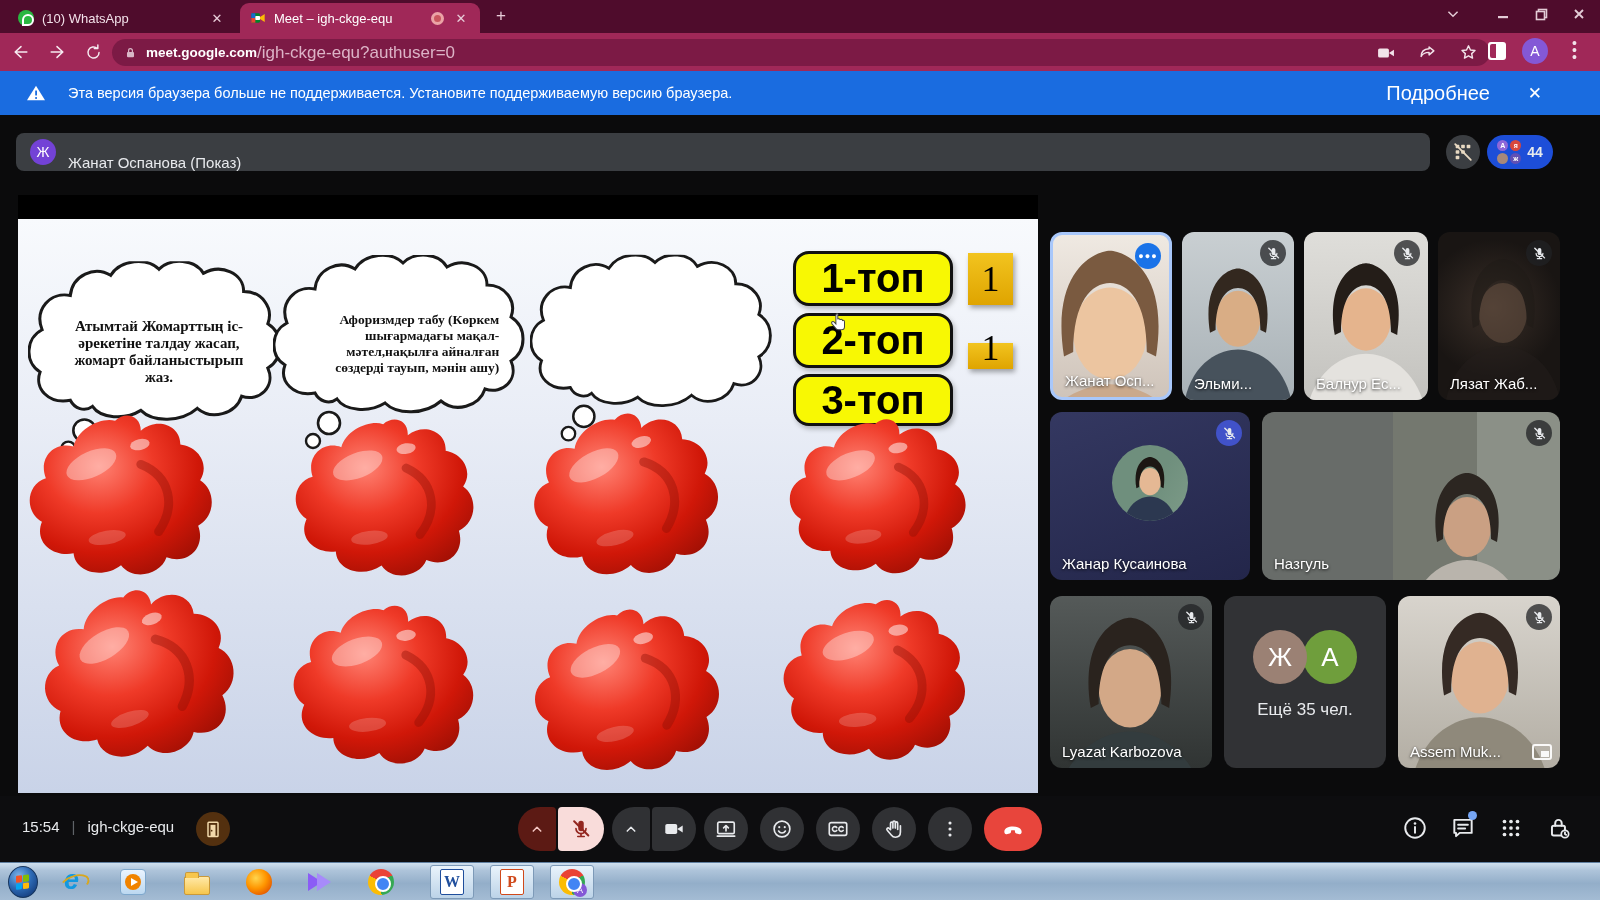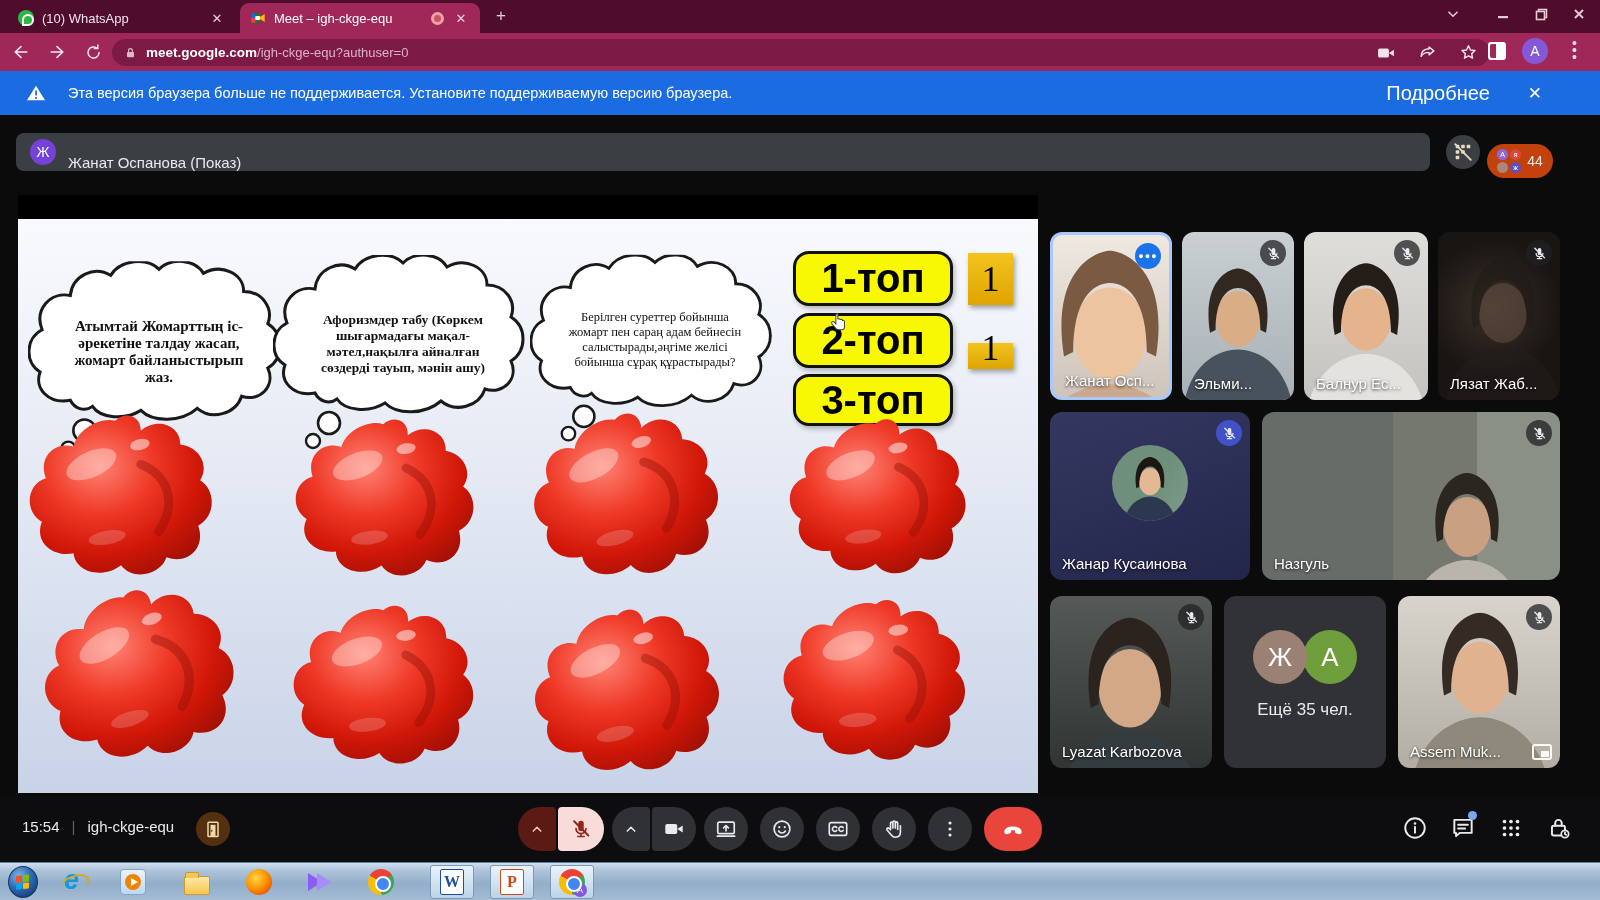--- a/index.html
+++ b/index.html
@@ -21,57 +21,57 @@
   .newtab-btn { position:absolute; left:492px; top:8px; width:18px; height:18px; color:#e8cdd9; font-size:17px; line-height:16px; text-align:center; }
   .win-controls { position:absolute; right:6px; top:2px; display:flex; gap:8px; }
   .win-btn { width:30px; height:24px; display:flex; align-items:center; justify-content:center; color:#e3ccd6; font-size:13px; }
   .strip-chevron { position:absolute; right:140px; top:10px; width:14px; height:8px; color:#e3ccd6; }
 
   #toolbar { left:0; top:33px; width:1600px; height:38px; background:#a02858; display:flex; align-items:center; }
   .nav-ico { width:30px; height:30px; margin-left:6px; display:flex; align-items:center; justify-content:center; color:#f6eaf0; }
   #addressbar { position:absolute; left:112px; top:39px; width:1378px; height:27px; border-radius:14px; background:#7c1a45; display:flex; align-items:center; padding:0 12px; }
   #addressbar .lock { color:#d9b7c7; margin-right:9px; font-size:12px; }
   .url-host { color:#ffffff; font-size:13.5px; font-weight:bold; }
-  .url-path { color:#dcb3c6; font-size:13px; }
+  .url-path { color:#dcb3c6; font-size:17px; }
   .omni-icons { margin-left:auto; display:flex; gap:22px; align-items:center; color:#f2e3ea; }
   #sidebar-btn { position:absolute; right:94px; top:42px; width:18px; height:18px; background:#fff; border-radius:3px; }
   #sidebar-btn::after { content:""; position:absolute; left:2px; top:2px; width:6px; height:14px; background:#a02858; border-radius:2px 0 0 2px; }
   #profile-avatar { position:absolute; right:52px; top:38px; width:26px; height:26px; border-radius:50%; background:#8458d6; color:#fff; font-size:14px; display:flex; align-items:center; justify-content:center; }
   #menu-dots { position:absolute; right:22px; top:40px; color:#f2e3ea; font-size:14px; letter-spacing:0; line-height:7px; width:6px; }
 
   
   #banner { left:0; top:71px; width:1600px; height:44px; background:#1a6ce0; color:#fff; display:flex; align-items:center; font-size:14.5px; }
   #banner .warn { margin:0 22px 0 26px; }
   #banner .more { position:absolute; right:110px; font-size:20px; }
   #banner .bclose { position:absolute; right:58px; font-size:17px; }
 
   
   #meet { left:0; top:115px; width:1600px; height:747px; background:#0b0b0c; }
 
   #presenter-bar { left:16px; top:18px; width:1414px; height:38px; background:#3b3e42; border-radius:8px; display:flex; align-items:center; }
   #presenter-bar .pav { width:26px; height:26px; border-radius:50%; background:#7342d6; color:#fff; display:flex; align-items:center; justify-content:center; font-size:14px; margin:0 12px 0 14px; }
   #presenter-bar .pname { color:#e8eaed; font-size:15px;margin-top:20px; }
   #gridoff-btn { left:1446px; top:20px; width:34px; height:34px; border-radius:50%; background:#3b3e42; display:flex; align-items:center; justify-content:center; }
-  #count-pill { left:1487px; top:29px; width:66px; height:34px; border-radius:17px; background:#c2410c; display:flex; align-items:center; justify-content:center; gap:6px; }
+  #count-pill { left:1487px; top:20px; width:66px; height:34px; border-radius:17px; background:#1d4ed8; display:flex; align-items:center; justify-content:center; gap:6px;font-weight:bold; }
   .mini-av-grid { width:24px; height:24px; display:grid; grid-template-columns:11px 11px; grid-gap:2px; }
   .mini-av { width:11px; height:11px; border-radius:50%; color:#fff; font-size:7px; display:flex; align-items:center; justify-content:center; }
   #count-pill .cnum { color:#e8eaed; font-size:14px; }
 
   
   #slide { left:18px; top:80px; width:1020px; height:598px; }
   #slide-topbar { left:0; top:0; width:1020px; height:24px; background:#000; }
   #slide-body { left:0; top:24px; width:1020px; height:574px; background:linear-gradient(180deg,#f8fafd 0%,#e9edf6 35%,#c9d3e8 100%); overflow:hidden; }
 
   .cloud { position:absolute; }
   .cloud svg { position:absolute; left:0; top:0; width:100%; height:100%; }
   .cloud .ctext { position:absolute; left:13%; right:13%; top:16%; bottom:26%; display:flex; align-items:center; justify-content:center; text-align:center; font-family:"Liberation Serif", serif; color:#111; }
   #cloud1 { left:10px; top:38px; width:262px; height:210px; }
   #cloud1 .ctext { font-size:15px; font-weight:bold; }
   #cloud2 { left:255px; top:30px; width:260px; height:212px; }
-  #cloud2 .ctext { font-size:13.5px; font-weight:bold; text-align:center; }
+  #cloud2 .ctext { font-size:13.5px; font-weight:bold; text-align:right; }
   #cloud3 { left:512px; top:24px; width:250px; height:216px; }
   #cloud3 .ctext { font-size:12.5px; }
 
   .top-btn { position:absolute; left:775px; width:160px; background:#f8f803; border:3px solid #111; border-radius:16px; color:#000; font-weight:bold; font-size:40px; display:flex; align-items:center; justify-content:center; box-shadow:2px 3px 5px rgba(0,0,0,.25); }
   #topbtn1 { top:32px; height:55px; }
   #topbtn2 { top:94px; height:55px; }
   #topbtn3 { top:155px; height:52px; }
 
   .gold-sq { position:absolute; left:950px; width:45px; background:linear-gradient(180deg,#f2c41f,#dfa400); box-shadow:2px 3px 5px rgba(0,0,0,.35); font-family:"Liberation Serif", serif; color:#000; display:flex; justify-content:center; }
   #gold1 { top:34px; height:52px; font-size:36px; align-items:center; }
@@ -409,21 +409,20 @@
       <div class="cloud" id="cloud2">
         <svg viewBox="0 0 260 200">
             <use href="#cloudShape"></use>
           </svg>
         <div class="ctext">Афоризмдер табу (Көркем шығармадағы мақал-мәтел,нақылға айналған сөздерді тауып, мәнін ашу)</div>
       </div>
       <div class="cloud" id="cloud3">
         <svg viewBox="0 0 260 200">
             <use href="#cloudShape"></use>
           </svg>
-        <div class="ctext">Берілген суреттер бойынша  жомарт пен сараң адам бейнесін салыстырады,әңгіме желісі бойынша сұрақ құрастырады?</div>
       </div>
 
       <div class="top-btn" id="topbtn1">1-топ</div>
       <div class="top-btn" id="topbtn2">2-топ</div>
       <div class="top-btn" id="topbtn3">3-топ</div>
 
       <div class="gold-sq" id="gold1">
           <span>1</span>
         </div>
       <div class="gold-sq" id="gold2">

